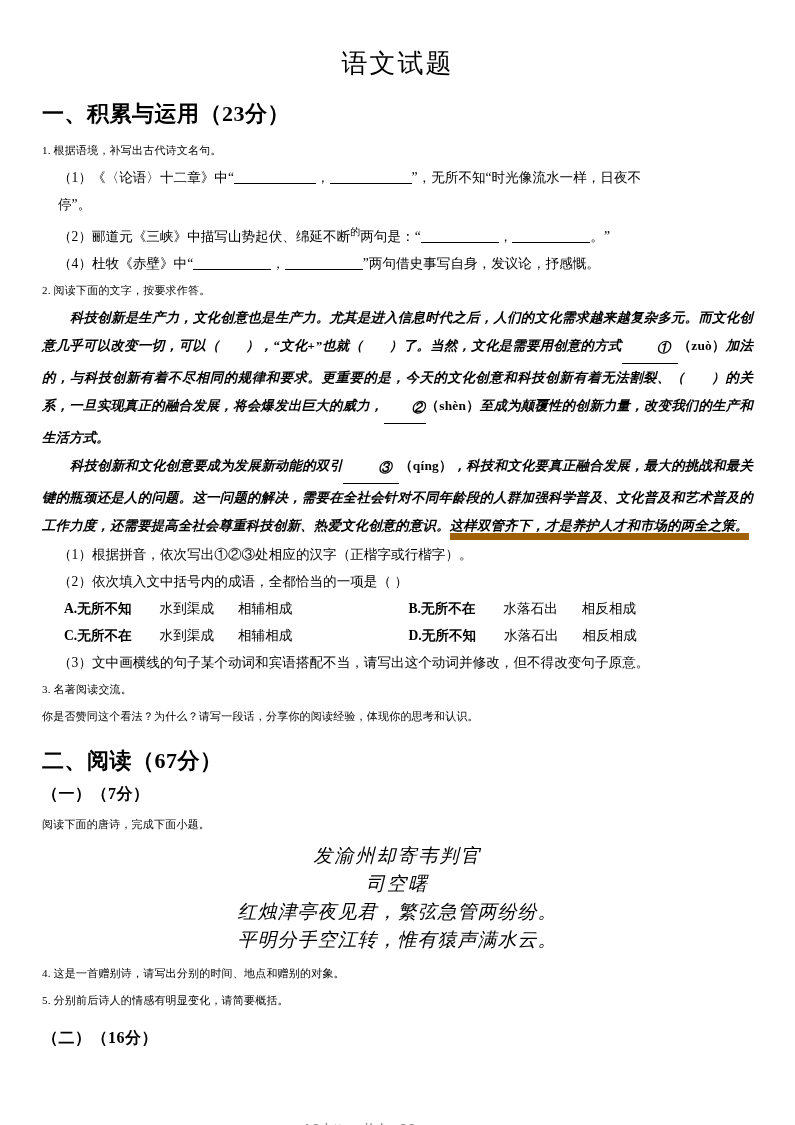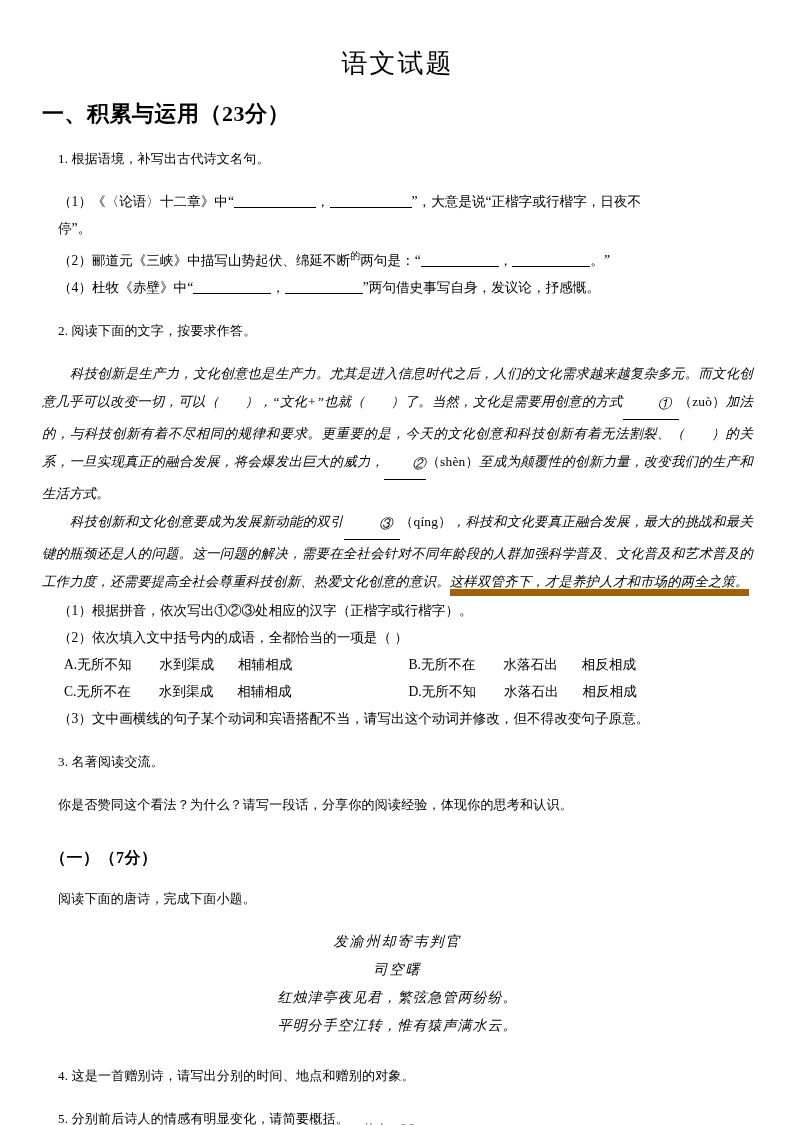--- a/index.html
+++ b/index.html
@@ -37,28 +37,28 @@
   .sec-head {
     font-size: 22px;
     font-weight: bold;
     letter-spacing: 0.5px;
     margin: 10px 0 8px 0;
   }
   .sub-head {
     font-size: 16px;
     font-weight: bold;
     letter-spacing: 0.5px;
-    margin: 8px 0 6px 8px;
+    margin: 8px 0 6px 0;
   }
 
   
   .q {
-    font-size: 13px;
+    font-size: 11px;
     line-height: 27px;
-    margin: 16px;
+    margin: 0;
     letter-spacing: 0.2px;
   }
   .q-item {
     font-size: 13.6px;
     line-height: 27px;
     padding-left: 16px;
     margin: 0;
   }
 
   
@@ -89,45 +89,46 @@
   
   .passage {
     font-size: 13.4px;
     line-height: 28.5px;
     letter-spacing: 0.2px;
     font-style: italic;
     font-family: "Liberation Serif", "DejaVu Serif", serif;
     text-indent: 28px;
     margin: 0;
     text-align: justify;
+    font-weight: bold;
   }
   .passage .nonital { font-style: normal; }
   .uline { border-bottom: 7px solid #a16207; }
 
   
   .choices {
     font-size: 13.6px;
     line-height: 27px;
     padding-left: 22px;
   }
   .choice-row {
     display: flex;
     width: 100%;
   }
   .choice-col {
     width: 50%;
     display: flex;
   }
-  .ch-label { white-space: nowrap; }
+  .ch-label { white-space: nowrap; font-weight: bold; }
 
   
   .poem {
     text-align: center;
     font-style: italic;
-    font-size: 14px;
+    font-size: 19px;
     line-height: 28px;
     letter-spacing: 1px;
     margin: 4px 0 0 0;
   }
   .poem-title { letter-spacing: 2px; }
   .poem-author { letter-spacing: 2px; }
 
   
   .watermark {
     position: absolute;
@@ -145,21 +146,21 @@
 
 <div class="page">
 
   <div class="doc-title">语文试题</div>
 
   <div class="sec-head">一、积累与运用（23分）</div>
 
   <div class="q">1. 根据语境，补写出古代诗文名句。</div>
 
   <div class="q-item">
-    <span>（1）</span><span>《〈论语〉十二章》中“</span><span class="blank bl-lg"></span><span>，</span><span class="blank bl-lg"></span><span>”，大意是说“正楷字或行楷字，日夜不</span>
+    <span>（1）</span><span>《〈论语〉十二章》中“</span><span class="blank bl-lg"></span><span>，</span><span class="blank bl-lg"></span><span>”，无所不知“时光像流水一样，日夜不</span>
   </div>
   <div class="q-item">停”。</div>
 
   <div class="q-item">
     <span>（2）</span><span>郦道元《三峡》中描写山势起伏、绵延不断</span><sup style="font-size:10px;">的</sup><span>两句是：“</span><span class="blank bl-md"></span><span>，</span><span class="blank bl-md"></span><span>。”</span>
   </div>
 
 
   <div class="q-item">
     <span>（4）</span><span>杜牧《赤壁》中“</span><span class="blank bl-md"></span><span>，</span><span class="blank bl-md"></span><span>”两句借史事写自身，发议论，抒感慨。</span>
@@ -212,20 +213,21 @@
       </div>
     </div>
   </div>
 
   <div class="q-item">（3）文中画横线的句子某个动词和宾语搭配不当，请写出这个动词并修改，但不得改变句子原意。</div>
 
   <div class="q">3. 名著阅读交流。</div>
   <div class="q">你是否赞同这个看法？为什么？请写一段话，分享你的阅读经验，体现你的思考和认识。</div>
 
   <div class="spacer-2"></div>
+  <div class="sec-head">二、阅读（67分）</div>
   <div class="sub-head">（一）（7分）</div>
   <div class="q">阅读下面的唐诗，完成下面小题。</div>
 
   <div class="poem">
     <div class="poem-title">发渝州却寄韦判官</div>
     <div class="poem-author">司空曙</div>
     <div>红烛津亭夜见君，繁弦急管两纷纷。</div>
     <div>平明分手空江转，惟有猿声满水云。</div>
   </div>
 

